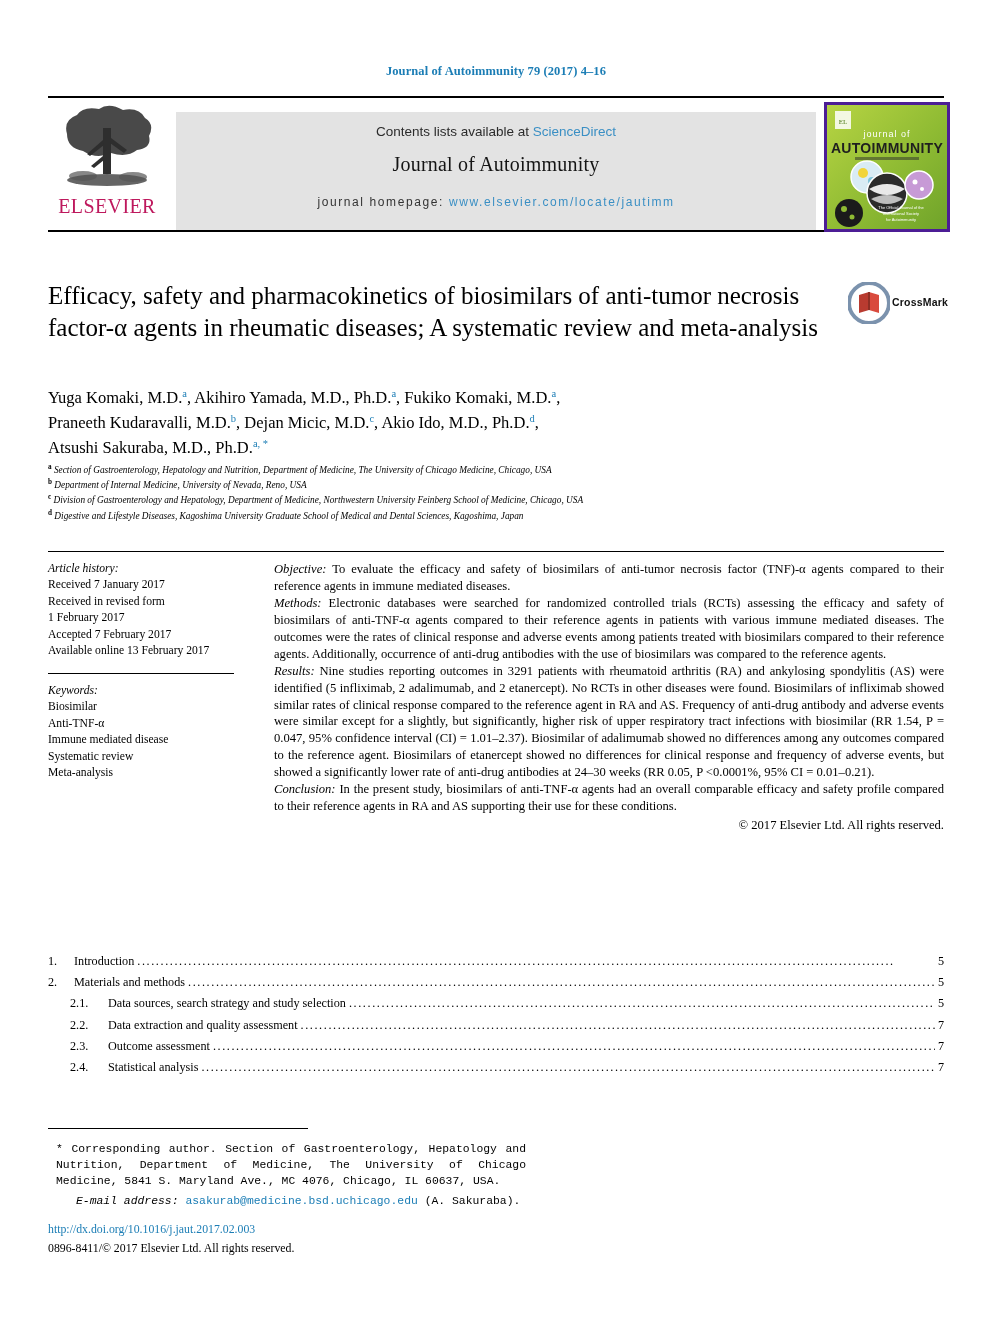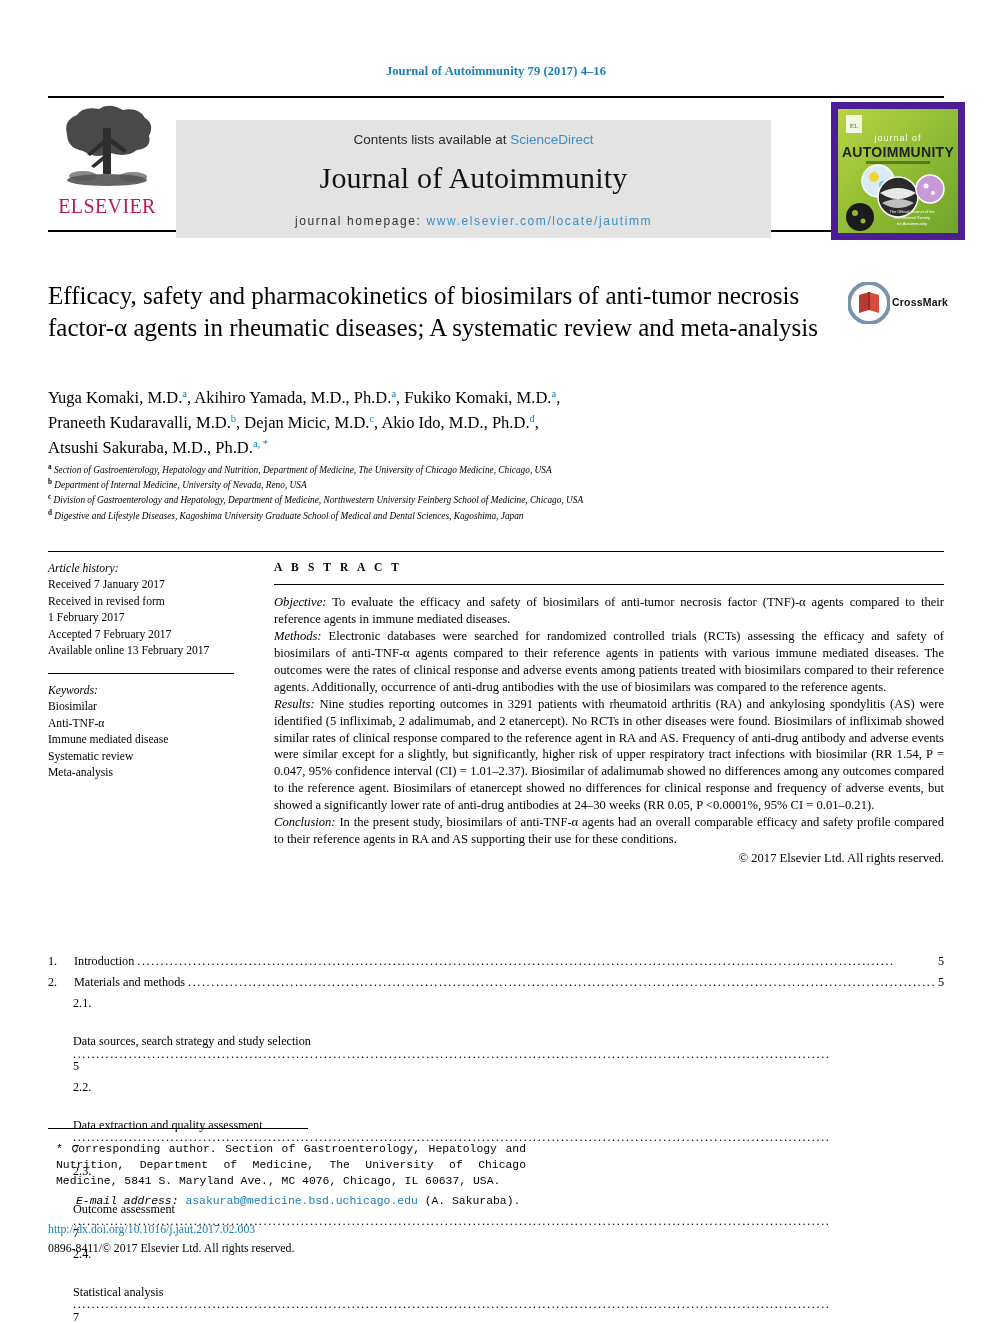--- a/index.html
+++ b/index.html
@@ -69,60 +69,59 @@
     font-size: 20px;
     letter-spacing: 0.4px;
     color: #be185d;
     line-height: 1;
     margin-top: 2px;
     font-weight: 400;
   }
   .sd-box {
     position: absolute;
     left: 128px;
-    top: 22px;
-    width: 595px;
+    top: 14px;
+    width: 640px;
     height: 118px;
     background: #e3e3e3;
   }
   .sd-line1 {
     text-align: center;
     font-family: "Liberation Sans", sans-serif;
     font-size: 13.5px;
     color: #2b2b2b;
     padding-top: 12px;
   }
   .sd-link { color: #3a8fc4; }
   .sd-title {
     text-align: center;
     font-family: "Liberation Serif", serif;
-    font-size: 30px;
+    font-size: 20px;
     color: #141414;
     padding-top: 14px;
     letter-spacing: 0.2px;
   }
   .sd-line3 {
     text-align: center;
     font-family: "Liberation Sans", sans-serif;
     font-size: 12px;
     color: #333;
     padding-top: 19px;
     letter-spacing: 1.6px;
   }
   .sd-line3 .sd-link { color: #3a8fc4; }
   .cover-thumb {
     position: absolute;
     left: 776px;
     top: 4px;
     width: 120px;
     height: 124px;
-    border: 7px solid #4c1d95;
+    border: 3px solid #4c1d95;
     background: #9cc23c;
     overflow: hidden;
-    margin-left: 7px;
   }
 
   
   .title-area {
     position: absolute;
     left: 48px;
     top: 280px;
     width: 896px;
   }
   .article-title {
@@ -277,21 +276,21 @@
   }
   .toc-num {
     width: 26px;
     flex: 0 0 26px;
     text-align: left;
   }
   .toc-row.lvl2 .toc-num {
     width: 38px;
     flex: 0 0 38px;
   }
-  .toc-indent1 { padding-left: 22px; flex-direction: column; }
+  .toc-indent1 { padding-left: 22px; }
   .toc-label { flex: 0 0 auto; white-space: nowrap; }
   .toc-dots {
     flex: 1 1 auto;
     overflow: hidden;
     white-space: nowrap;
     margin: 0 3px;
     letter-spacing: 1.6px;
     font-size: 12.2px;
     color: #000;
   }
@@ -453,21 +452,20 @@
         <div class="lab">Keywords:</div>
         <div>Biosimilar</div>
         <div>Anti-TNF-α</div>
         <div>Immune mediated disease</div>
         <div>Systematic review</div>
         <div>Meta-analysis</div>
       </div>
     </div>
 
     <div class="col-abs">
-      <div class="sec-head">A B S T R A C T</div>
       <div class="hr-thin"></div>
       <div class="abstract-body">
         <p><span class="ab-lab">Objective:</span><span> To evaluate the efficacy and safety of biosimilars of anti-tumor necrosis factor (TNF)-α agents compared to their reference agents in immune mediated diseases.</span></p>
         <p><span class="ab-lab">Methods:</span><span> Electronic databases were searched for randomized controlled trials (RCTs) assessing the efficacy and safety of biosimilars of anti-TNF-α agents compared to their reference agents in patients with various immune mediated diseases. The outcomes were the rates of clinical response and adverse events among patients treated with biosimilars compared to their reference agents. Additionally, occurrence of anti-drug antibodies with the use of biosimilars was compared to the reference agents.</span></p>
         <p><span class="ab-lab">Results:</span><span> Nine studies reporting outcomes in 3291 patients with rheumatoid arthritis (RA) and ankylosing spondylitis (AS) were identified (5 infliximab, 2 adalimumab, and 2 etanercept). No RCTs in other diseases were found. Biosimilars of infliximab showed similar rates of clinical response compared to the reference agent in RA and AS. Frequency of anti-drug antibody and adverse events were similar except for a slightly, but significantly, higher risk of upper respiratory tract infections with biosimilar (RR 1.54, P = 0.047, 95% confidence interval (CI) = 1.01–2.37). Biosimilar of adalimumab showed no differences among any outcomes compared to the reference agent. Biosimilars of etanercept showed no differences for clinical response and frequency of adverse events, but showed a significantly lower rate of anti-drug antibodies at 24–30 weeks (RR 0.05, P &lt;0.0001%, 95% CI = 0.01–0.21).</span></p>
         <p><span class="ab-lab">Conclusion:</span><span> In the present study, biosimilars of anti-TNF-α agents had an overall comparable efficacy and safety profile compared to their reference agents in RA and AS supporting their use for these conditions.</span></p>
         <div class="copyline">© 2017 Elsevier Ltd. All rights reserved.</div>
       </div>
     </div>
   </div>

